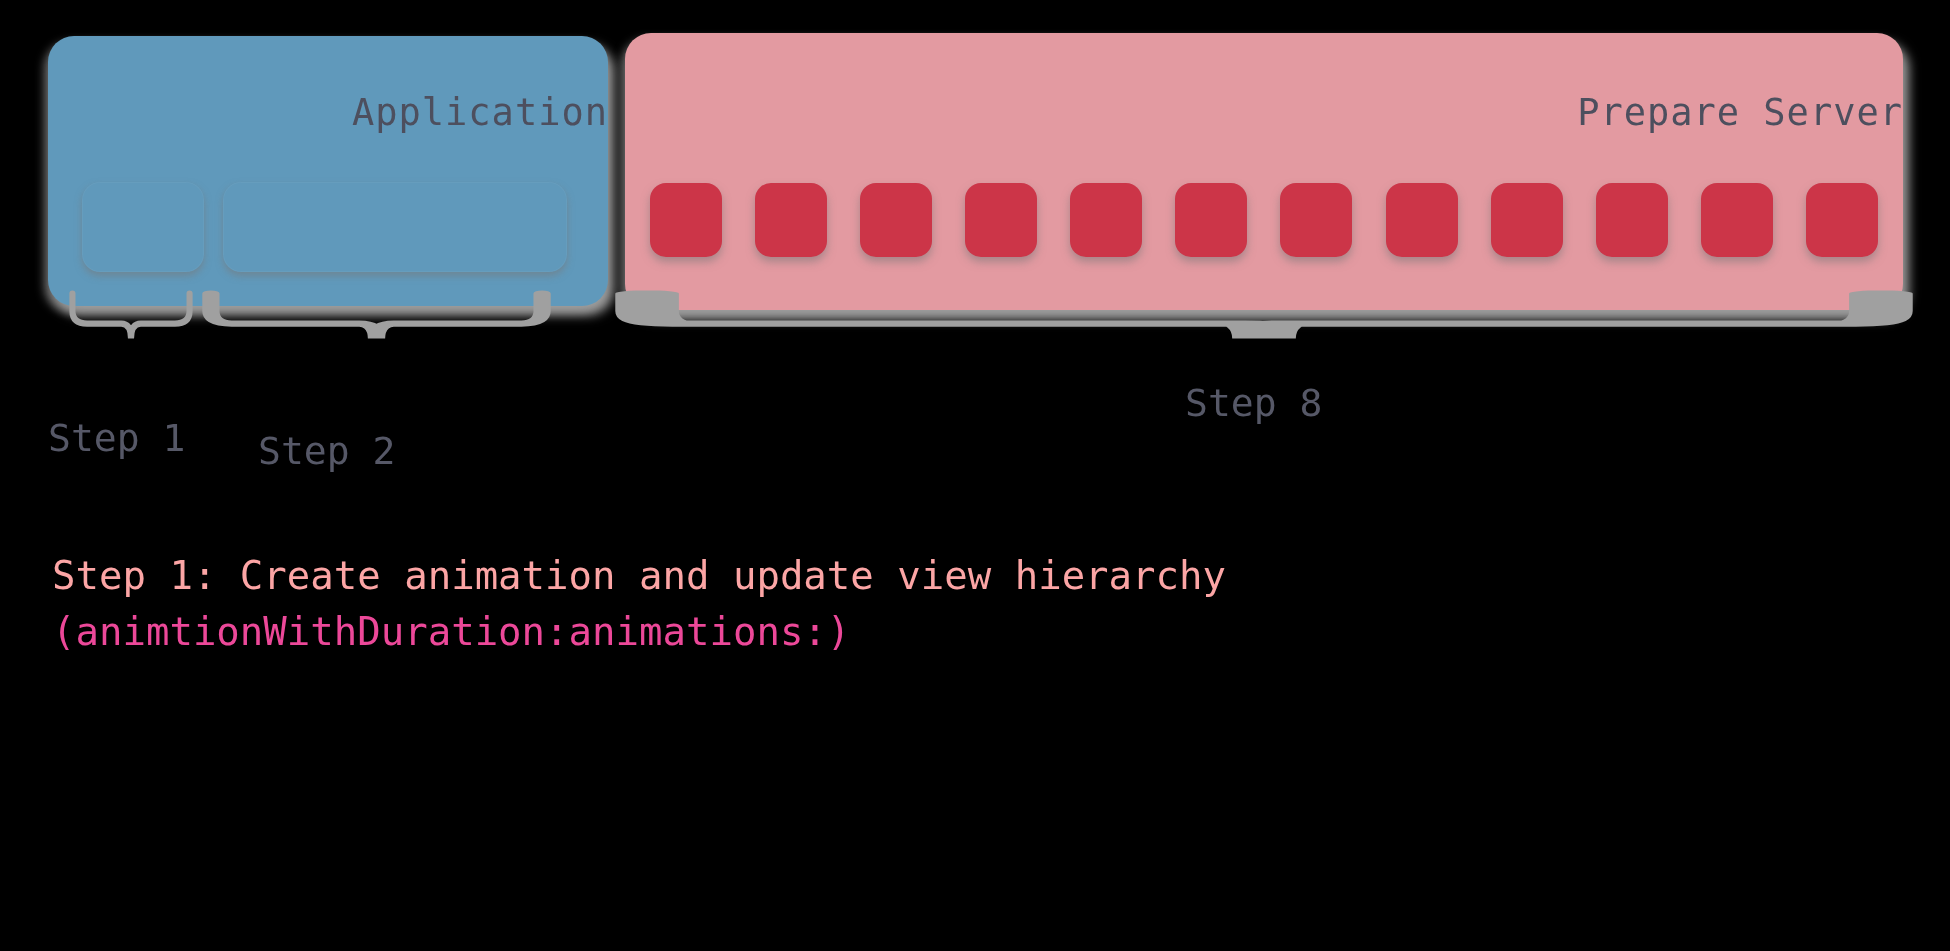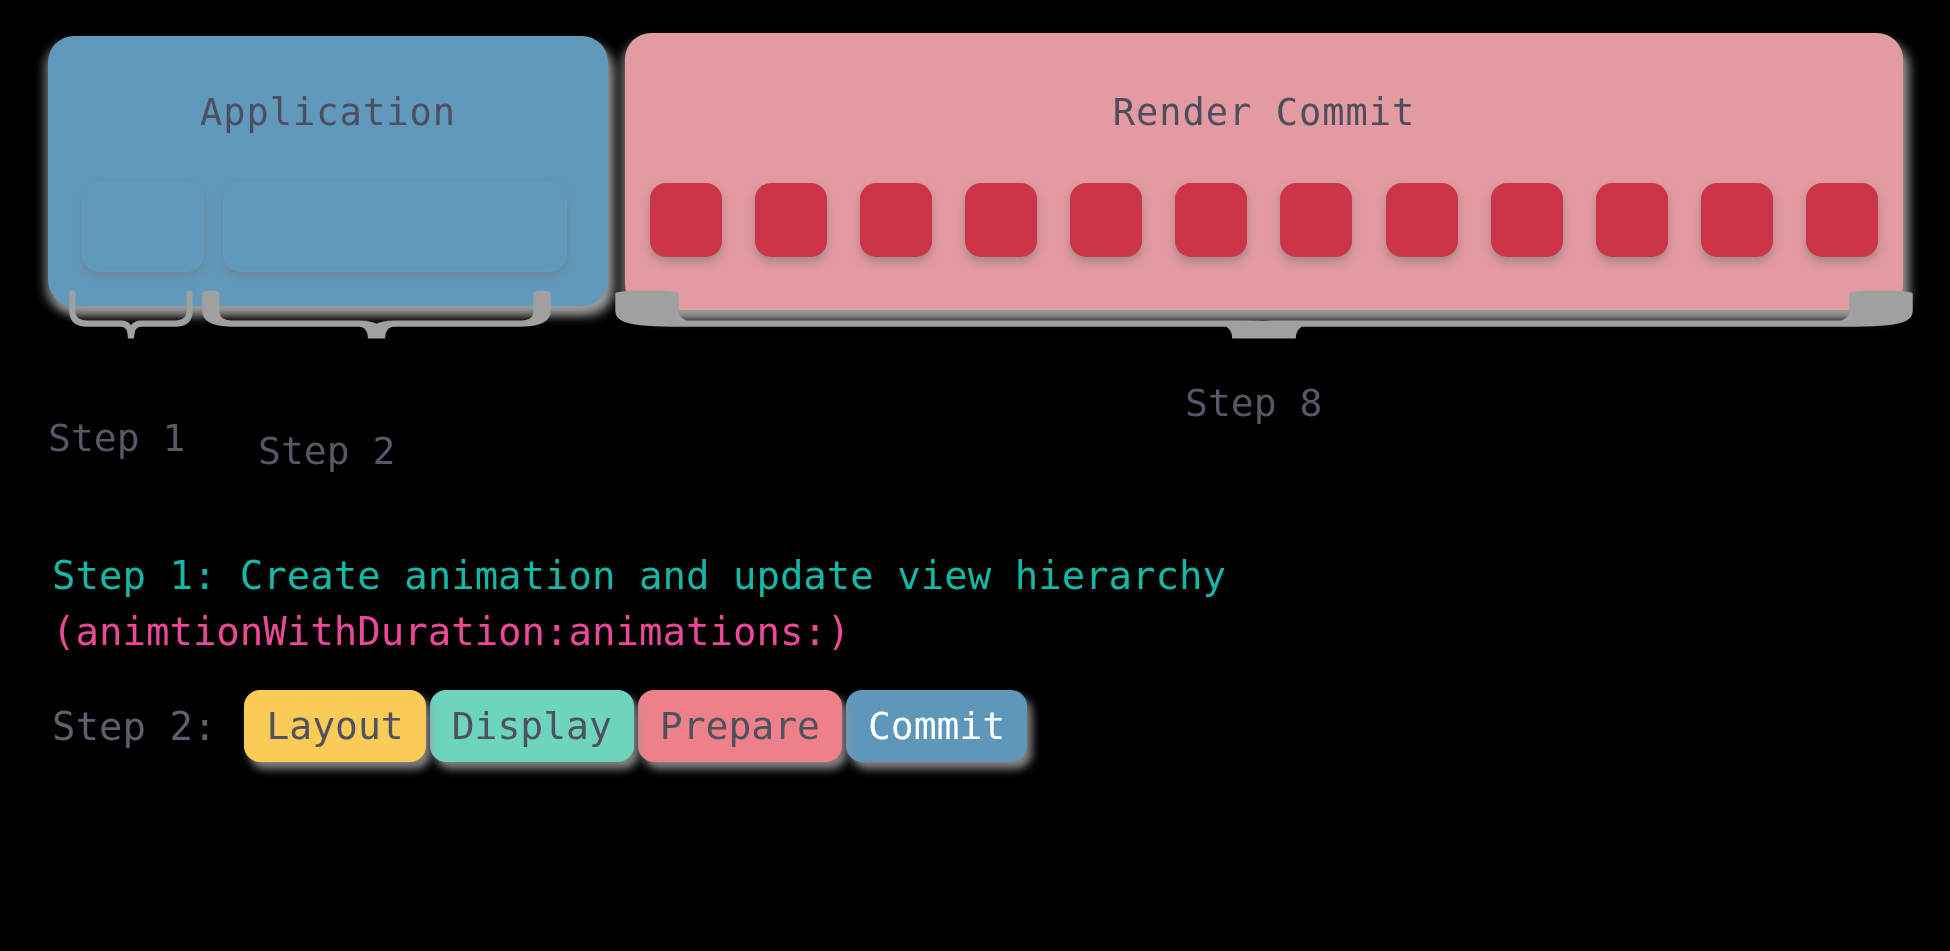--- a/index.html
+++ b/index.html
@@ -42,21 +42,21 @@
     left: 625px;
     top: 33px;
     width: 1278px;
     height: 277px;
     background: #e39aa1;
   }
 
   .panel-title {
     position: absolute;
     left: 0; right: 0;
-    text-align: center;
+    text-align: right;
     color: #4d4f5e;
     font-size: 37px;
     letter-spacing: 1px;
     white-space: nowrap;
   }
 
   #app-panel .panel-title { top: 55px; }
   #render-panel .panel-title { top: 58px; }
 
   
@@ -114,21 +114,21 @@
 
   
   #legend {
     position: absolute;
     left: 52px;
     top: 548px;
     width: 1500px;
   }
 
   .legend-line {
-    color: #14b8a6;
+    color: #fca5a5;
     font-size: 39px;
     line-height: 56px;
     white-space: nowrap;
     letter-spacing: 0px;
   }
 
   .legend-line.dim { color: #ec4899; }
 
   #legend-step1 { margin-bottom: 0px; }
 
@@ -177,21 +177,21 @@
 
 <div id="stage">
 
   <div class="panel" id="app-panel">
     <div class="panel-title">Application</div>
     <div class="app-subbox" id="app-sub-1"></div>
     <div class="app-subbox" id="app-sub-2"></div>
   </div>
 
   <div class="panel" id="render-panel">
-    <div class="panel-title">Render Commit</div>
+    <div class="panel-title">Prepare Server</div>
     <div id="frames">
       <div class="frame-cell"></div>
       <div class="frame-cell"></div>
       <div class="frame-cell"></div>
       <div class="frame-cell"></div>
       <div class="frame-cell"></div>
       <div class="frame-cell"></div>
       <div class="frame-cell"></div>
       <div class="frame-cell"></div>
       <div class="frame-cell"></div>
@@ -222,35 +222,17 @@
   <div class="step-tick-label" id="tick-label-1">Step 1</div>
   <div class="step-tick-label" id="tick-label-2">Step 2</div>
   <div class="step-tick-label" id="tick-label-3">Step 8</div>
 
   <div id="legend">
 
     <div class="legend-line" id="legend-step1">Step 1: Create animation and update view hierarchy</div>
 
     <div class="legend-line dim">(animtionWithDuration:animations:)</div>
 
-    <div id="legend-step2-row">
-      <div id="legend-step2-label">Step 2:</div>
-
-      <div id="pipeline">
-        <div class="pill p-layout">
-          <span>Layout</span>
-        </div>
-        <div class="pill p-display">
-          <span>Display</span>
-        </div>
-        <div class="pill p-prepare">
-          <span>Prepare</span>
-        </div>
-        <div class="pill p-commit">
-          <span>Commit</span>
-        </div>
-      </div>
-    </div>
 
 
   </div>
 
 </div>
 
 </body></html>

